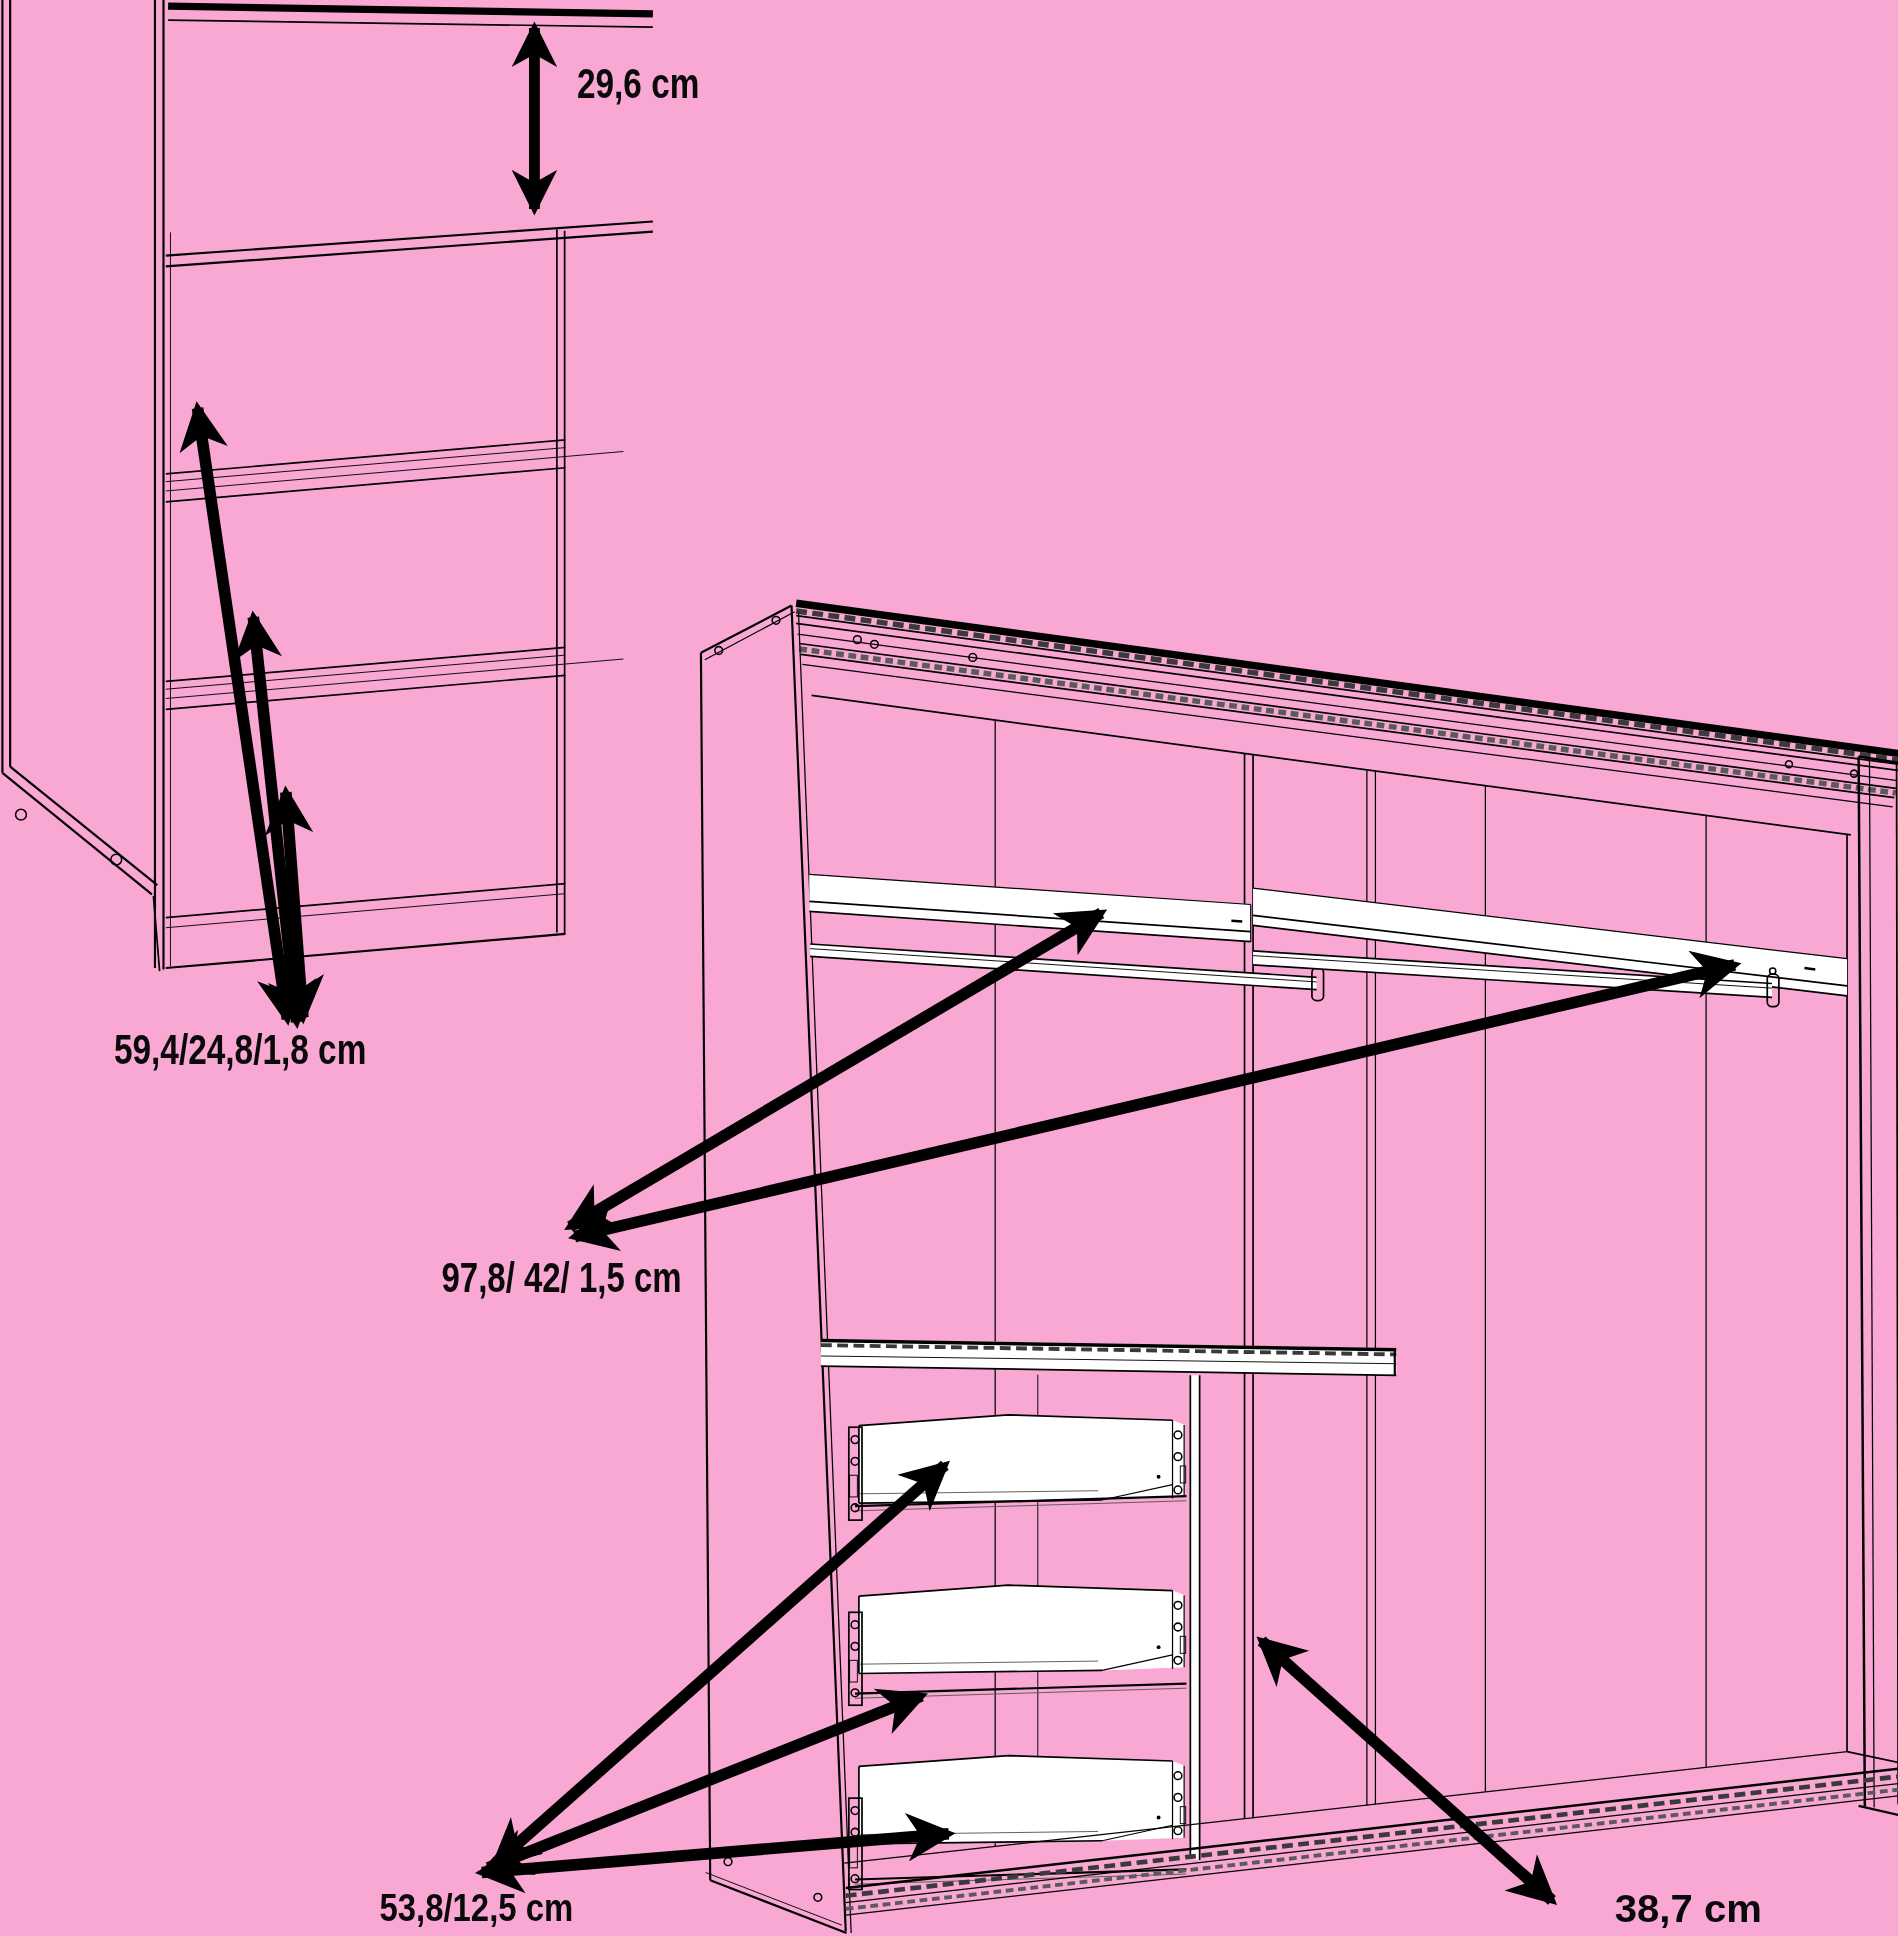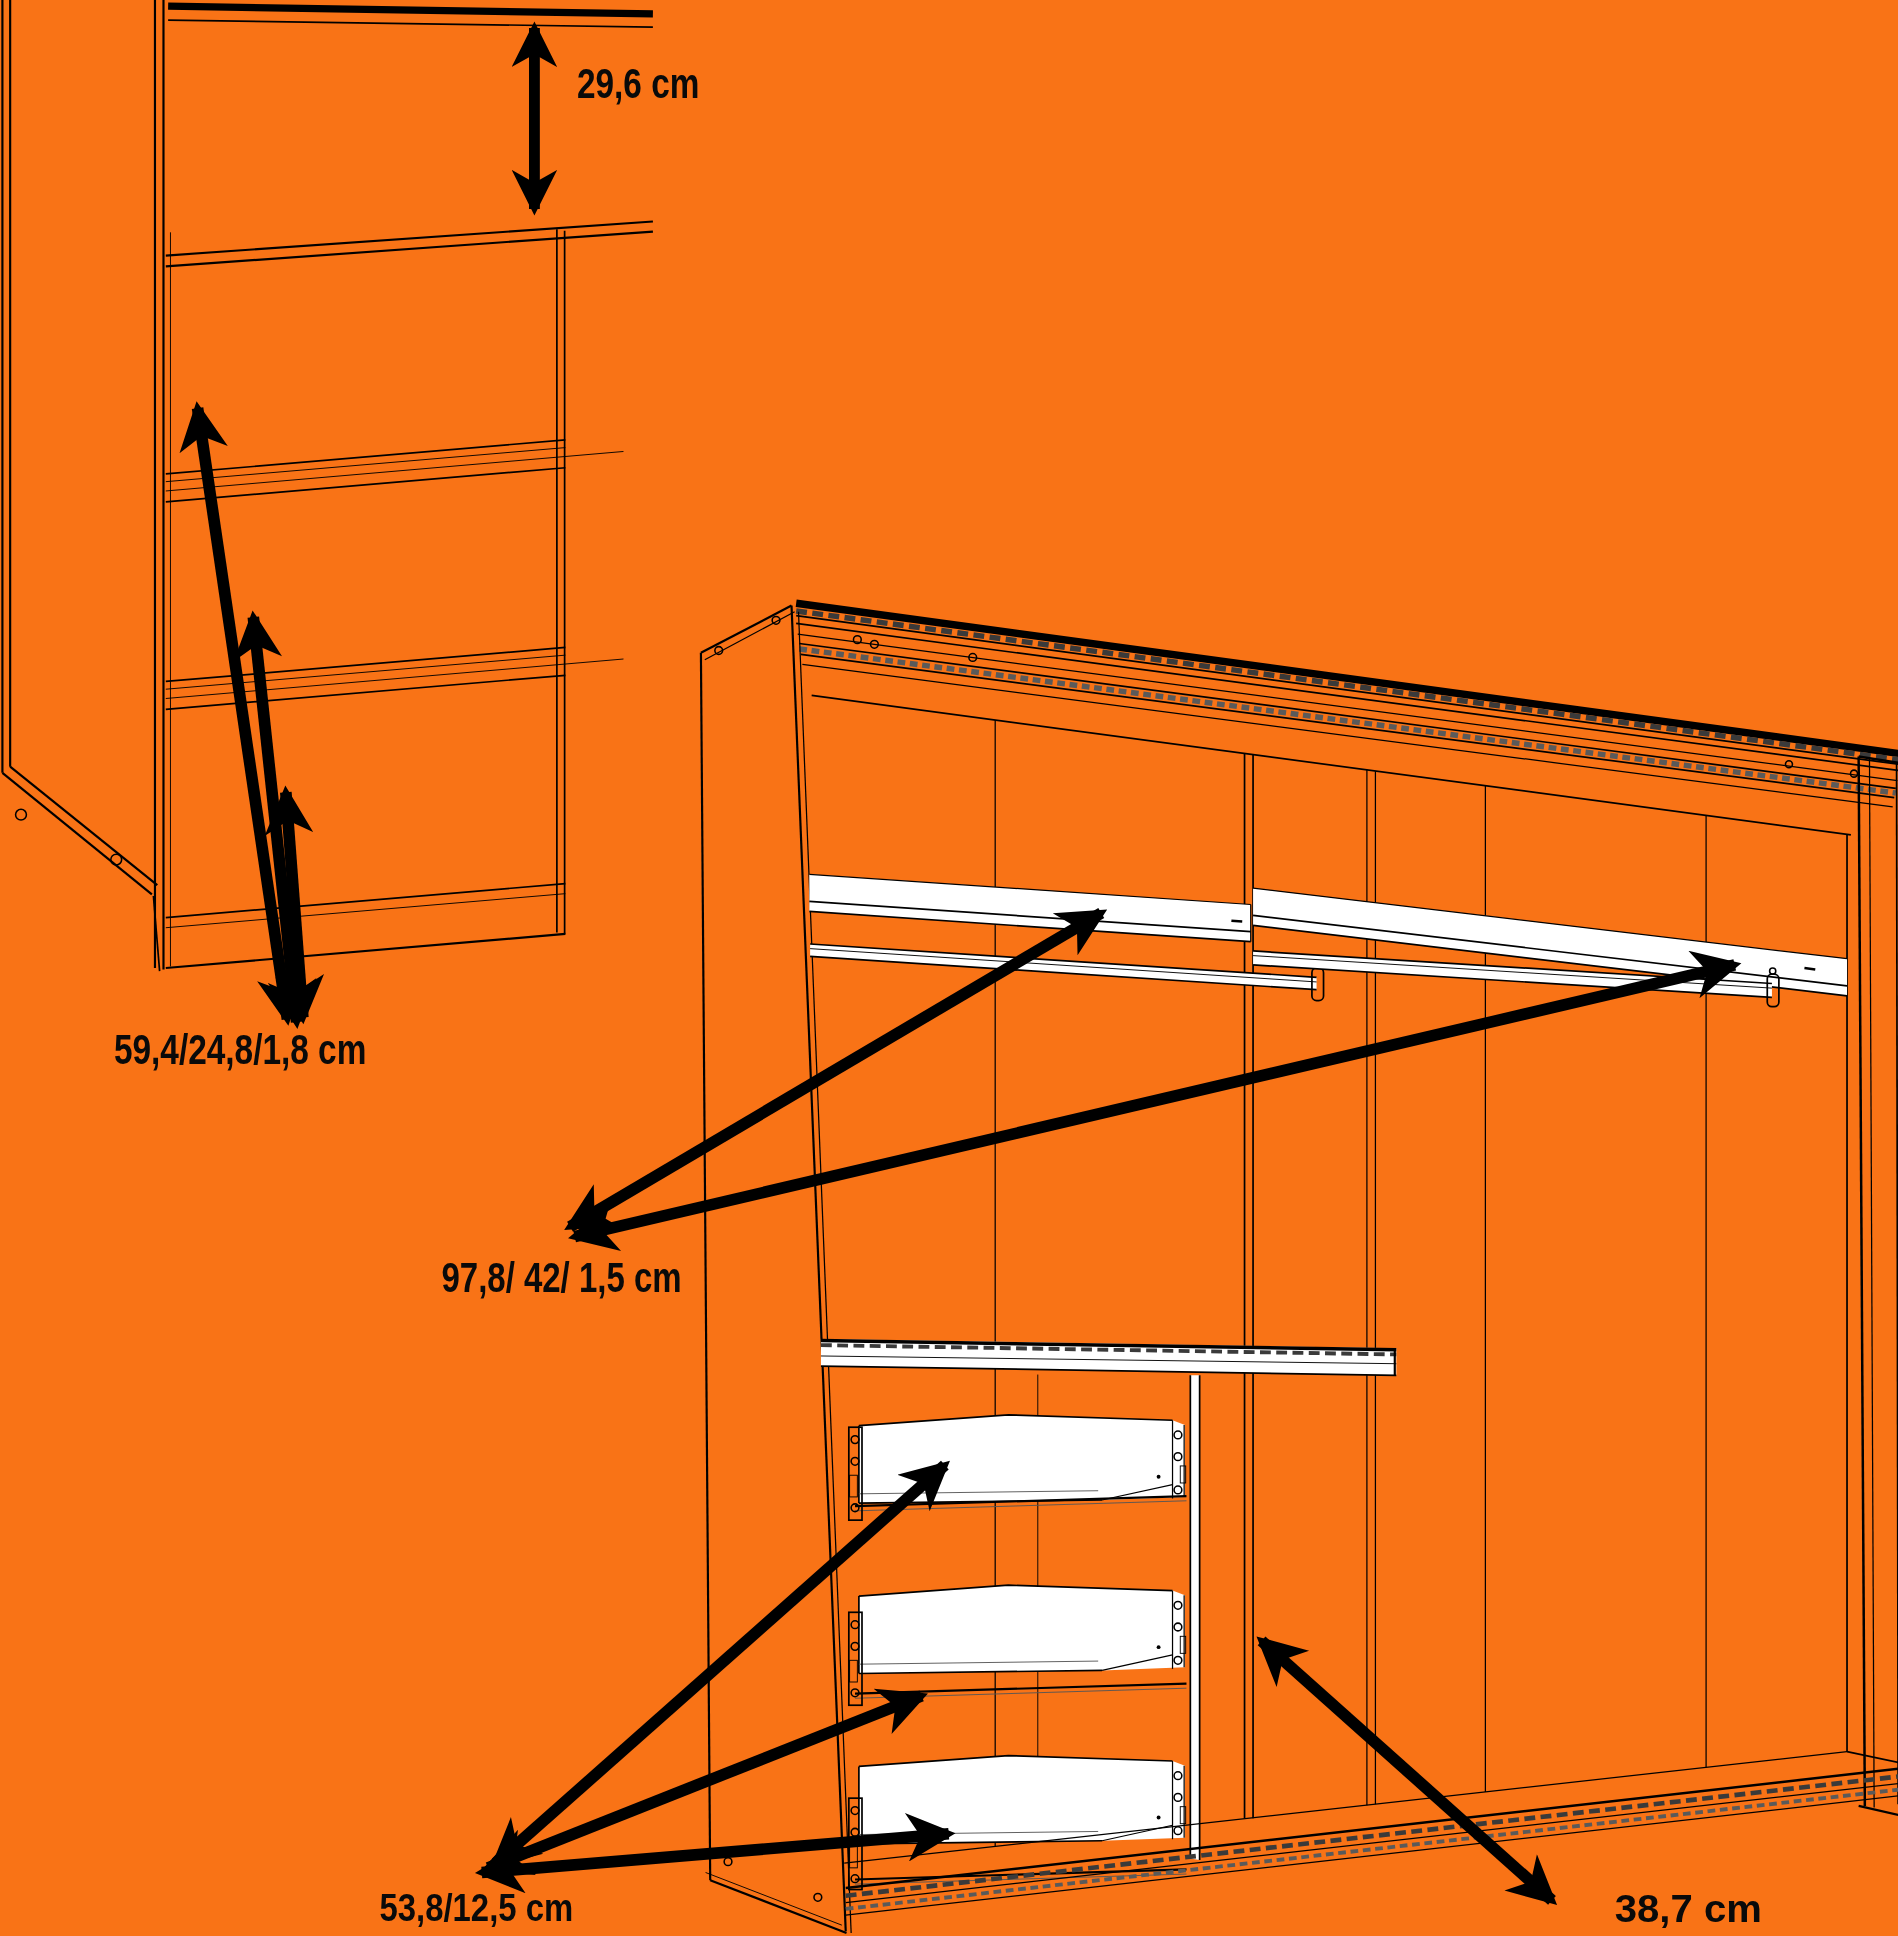--- a/index.html
+++ b/index.html
@@ -1,16 +1,16 @@
 <!DOCTYPE html>
 <html style="font-size:12.4px"><head>
 <meta charset="utf-8">
 <style>
   html,body{margin:0;padding:0;background:#fff;}
-  .canvas{position:relative;width:1899px;height:1936px;background:#f97316;overflow:hidden;
+  .canvas{position:relative;width:1899px;height:1936px;background:#f9a8d4;overflow:hidden;
           font-family:"Liberation Sans", sans-serif;}
   svg{display:block;}
   .ln{stroke:#000;fill:none;stroke-linecap:butt;}
   .w1{stroke-width:1.2;} .w15{stroke-width:1.6;} .w2{stroke-width:2.2;} .w25{stroke-width:2.8;}
   .w3{stroke-width:3.2;} .w4{stroke-width:4.5;} .thick{stroke-width:9.5;}
   .gray{stroke:#555;}
   .hatch{stroke:#3a3a3a;stroke-dasharray:14 7;}
   .hatch2{stroke:#5a5a5a;stroke-dasharray:10 6;}
   .wfill{fill:#ffffff;stroke:none;}
   .arrow{stroke:#000;stroke-width:15;fill:none;}

